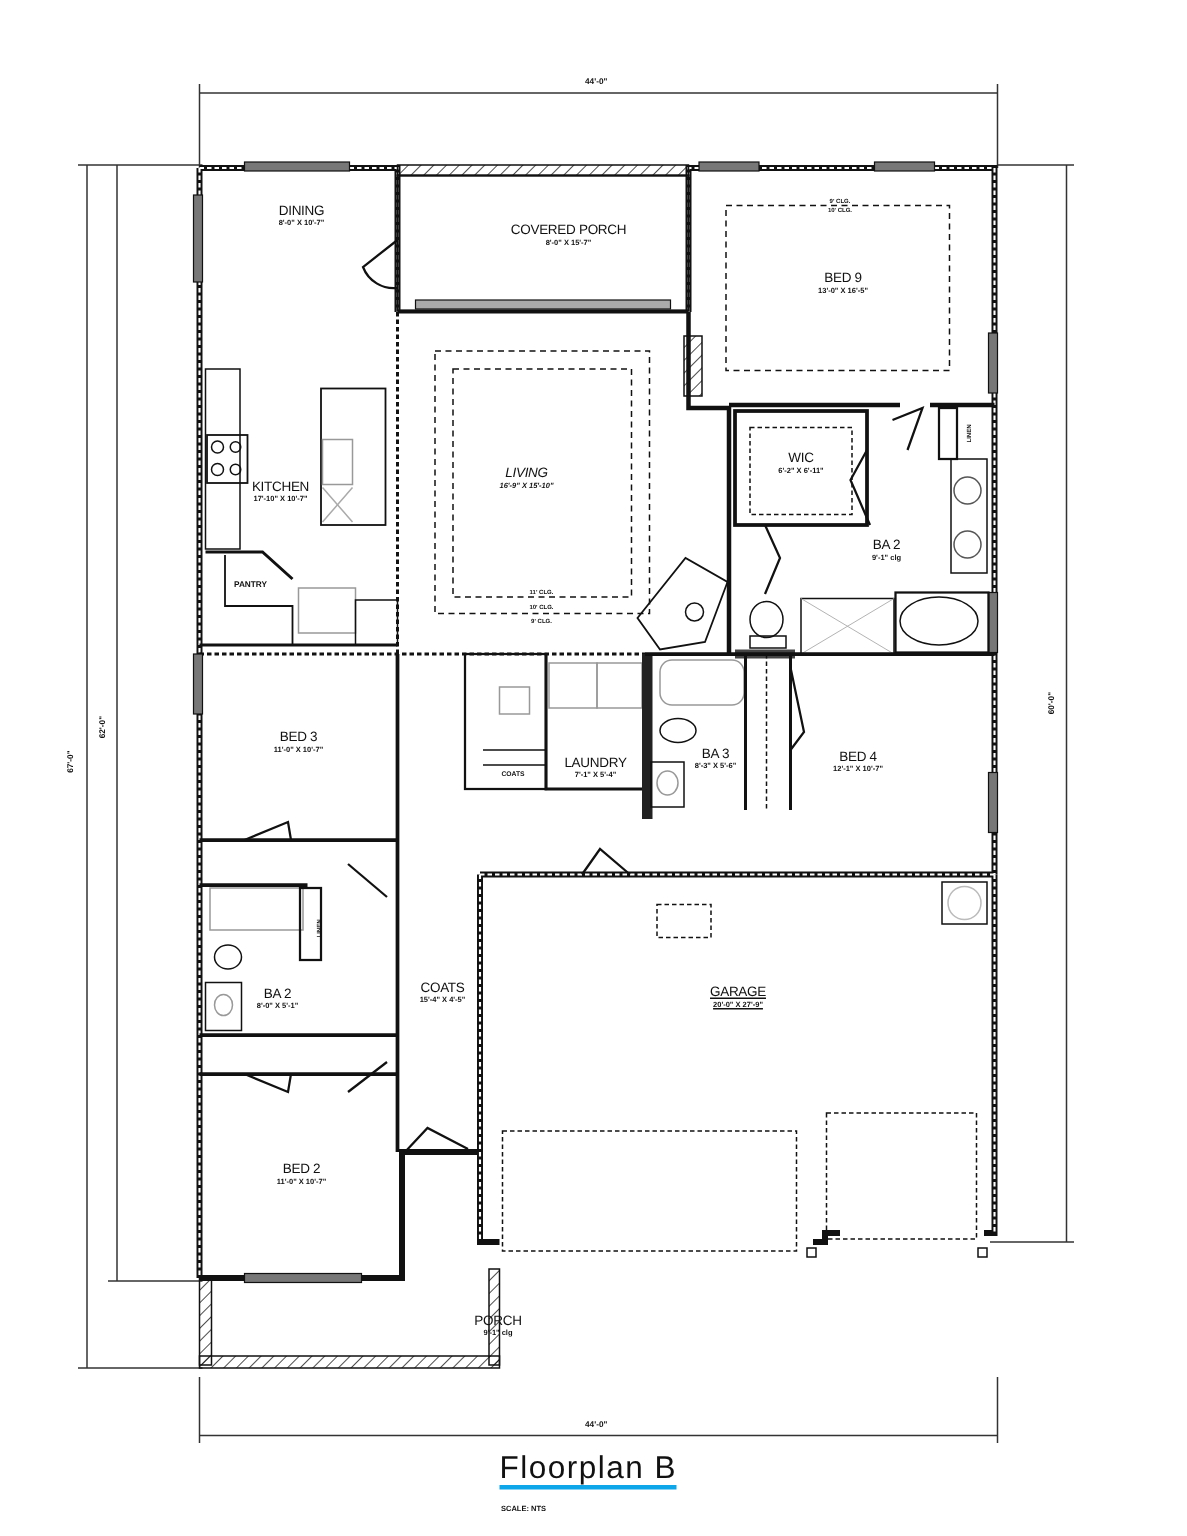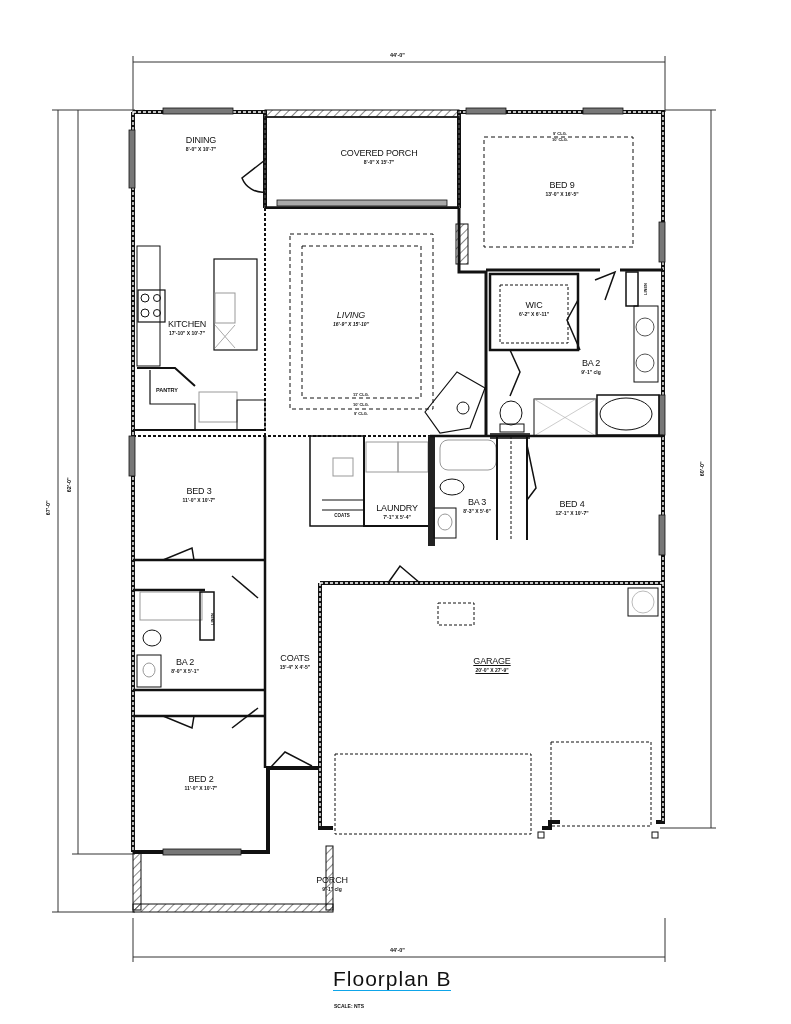--- a/index.html
+++ b/index.html
@@ -4,21 +4,21 @@
 <style>
   html,body{margin:0;padding:0;background:#fff;}
   body{width:791px;height:1024px;position:relative;overflow:hidden;font-family:"Liberation Sans",sans-serif;color:#111;}
   #plan{position:absolute;left:0;top:0;width:791px;height:1024px;}
   .lbl{position:absolute;text-align:center;transform:translateX(-50%);white-space:nowrap;line-height:1;}
   .rname{font-size:9px;letter-spacing:-0.2px;text-align:center;}
   .rdim{font-size:5px;font-weight:bold;margin-top:2px;}
   .small{font-size:5.5px;font-weight:bold;}
   .dimtxt{position:absolute;font-size:5.5px;font-weight:bold;white-space:nowrap;line-height:1;}
   .vert{transform:rotate(-90deg);transform-origin:center;}
-  .title{position:absolute;left:333px;top:968px;font-size:21px;font-weight:normal;letter-spacing:1px;border-bottom:1px solid #0ea5e9;line-height:1;padding-bottom:1px;}
+  .title{position:absolute;left:333px;top:968px;font-size:21px;font-weight:normal;letter-spacing:1px;border-bottom:3px solid #0ea5e9;line-height:1;padding-bottom:1px;}
   .scale{position:absolute;left:334px;top:1003px;font-size:5px;font-weight:bold;}
 </style>
 </head>
 <body>
 
 <svg id="plan" viewBox="0 0 791 1024" xmlns="http://www.w3.org/2000/svg">
   <defs>
     <pattern id="hatch" width="6" height="6" patternUnits="userSpaceOnUse" patternTransform="rotate(45)">
       <line x1="0" y1="0" x2="0" y2="6" stroke="#111" stroke-width="1"></line>
     </pattern>

